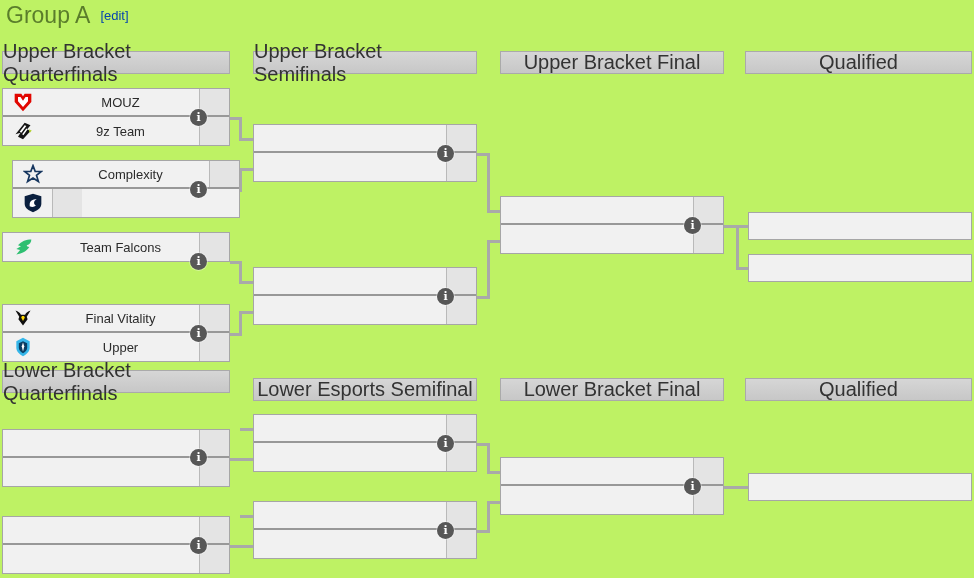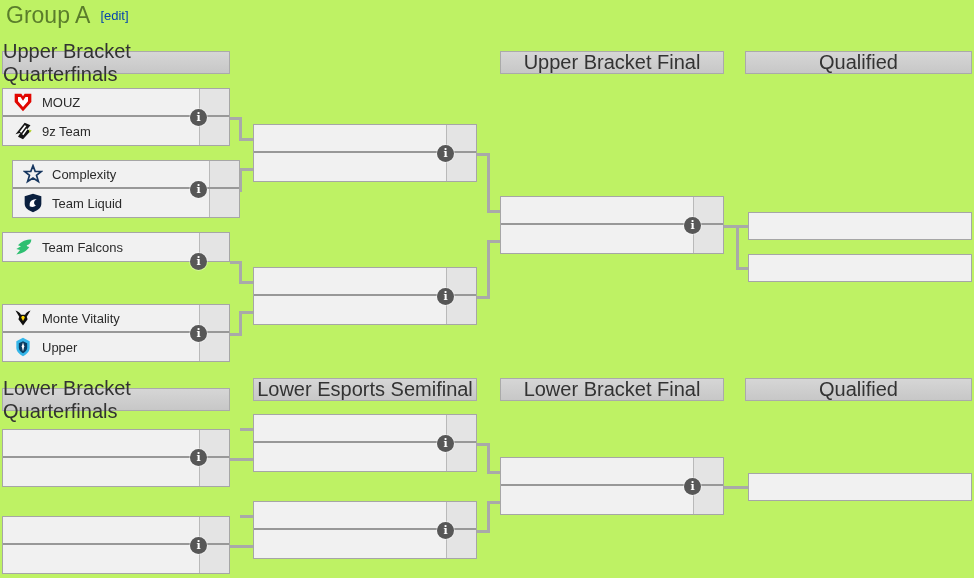--- a/index.html
+++ b/index.html
@@ -8,21 +8,21 @@
   .stage { position:relative; width:974px; height:578px; background:#bef264; overflow:hidden; }
 
   .page-title { position:absolute; left:6px; top:2px; font-size:23px; color:#5a7d2b; font-weight:400; }
   .edit-link { font-size:13px; color:#0645ad; margin-left:10px; vertical-align:3px; cursor:pointer; }
 
   .col-header { position:absolute; height:23px; background:linear-gradient(#d6d6d6,#c7c7c7);
     border:1px solid #aaa; display:flex; align-items:center; justify-content:center;
     font-size:20px; color:#333; z-index:2; }
 
   .match { position:absolute; width:228px; border:1px solid #a6a6a6; background:#f1f1f1; z-index:2; }
-  .trow { height:28px; display:flex; align-items:center; background:#f1f1f1; position:relative; }
+  .trow { height:28px; display:flex; align-items:center; background:#f1f1f1; position:relative;text-align:center; }
   .trow.top { border-bottom:2px solid #989898; }
   .logo { width:20px; height:20px; flex:0 0 20px; margin:0 9px 0 10px; display:inline-flex; }
   .logo svg { width:20px; height:20px; }
   .tname { flex:1; font-size:13px; color:#2b2b2b; white-space:nowrap; overflow:hidden; cursor:pointer; }
   .score { width:30px; align-self:stretch; border-left:1px solid #b9b9b9; background:#e4e4e4;
     display:flex; align-items:center; justify-content:center; font-size:13px; color:#333; }
 
   .qualbox { position:absolute; width:224px; height:28px; border:1px solid #a6a6a6; background:#f1f1f1; z-index:2; }
 
   .hline { position:absolute; height:3px; background:#a9a9a9; z-index:1; }
@@ -33,24 +33,25 @@
     box-shadow:0 0 0 1px rgba(255,255,255,.35); }
 </style>
 </head>
 <body>
 
 <div class="stage">
 
   <h3 class="page-title"><span>Group A</span><span class="edit-link">[edit]</span></h3>
 
   <div class="col-header" style="left:2px;top:51px;width:228px">Upper Bracket Quarterfinals</div>
+  <div class="col-header" style="left:253px;top:51px;width:224px">Upper Bracket Semifinals</div>
   <div class="col-header" style="left:500px;top:51px;width:224px">Upper Bracket Final</div>
   <div class="col-header" style="left:745px;top:51px;width:227px">Qualified</div>
 
-  <div class="col-header" style="left:2px;top:388px;width:228px">Lower Bracket Quarterfinals</div>
+  <div class="col-header" style="left:2px;top:370px;width:228px">Lower Bracket Quarterfinals</div>
   <div class="col-header" style="left:253px;top:378px;width:224px">Lower Esports Semifinal</div>
   <div class="col-header" style="left:500px;top:378px;width:224px">Lower Bracket Final</div>
   <div class="col-header" style="left:745px;top:378px;width:227px">Qualified</div>
 
   <div class="match" style="left:2px;top:88px">
     <div class="trow top">
       <span class="logo">
           <svg viewBox="0 0 24 24">
             <path fill="#e10600" d="M2 2h8l2 3 2-3h8v10L12 23 2 12z"></path>
             <path fill="#fff" d="M6 6h3l3 4.5L15 6h3v5l-6 7-6-7z"></path>
@@ -82,21 +83,20 @@
       <span class="tname">Complexity</span>
       <span class="score"></span>
     </div>
     <div class="trow">
       <span class="logo">
           <svg viewBox="0 0 24 24">
             <path fill="#0a1f3e" d="M12 1l10 3v9c0 5-5 8.5-10 10C7 21.5 2 18 2 13V4z"></path>
             <path fill="#fff" d="M8 14c0-4.5 3.5-6.5 8.5-6.5-2.2 1.2-3.2 2.5-3.2 4.3 0 1.6 1 2.7 2.2 3.3-1.8 1.6-4.5 2.1-7.5.9z"></path>
           </svg>
         </span>
-      <span class="tname">Team Liquid</span>
       <span class="score"></span>
     </div>
   </div>
 
   <div class="match" style="left:2px;top:232px">
     <div class="trow">
       <span class="logo">
           <svg viewBox="0 0 24 24">
             <path fill="#2fbf71" d="M22 3c-6 0-12 2-16 7l3.5 1-5.5 3.5 4.5 1L4 21c7-1 12.5-4 15.5-9-2 0-3-1-3-2 3.5-1.2 5.5-3.5 5.5-7z"></path>
           </svg>
@@ -107,21 +107,21 @@
   </div>
 
   <div class="match" style="left:2px;top:304px">
     <div class="trow top">
       <span class="logo">
           <svg viewBox="0 0 24 24">
             <path fill="#101010" d="M3 3c3.2 1 5.4 2.8 6.5 5h5C15.6 5.8 17.8 4 21 3l-4.5 7.5 1 3L12 21l-5.5-7.5 1-3z"></path>
             <path fill="#ffd800" d="M10.8 9.5h2.4l1 2-2.2 4.2-2.2-4.2z"></path>
           </svg>
         </span>
-      <span class="tname">Monte Vitality</span>
+      <span class="tname">Final Vitality</span>
       <span class="score"></span>
     </div>
     <div class="trow">
       <span class="logo">
           <svg viewBox="0 0 24 24">
             <path fill="#35b6e9" d="M12 1l8 4v8c0 5-4 8-8 10-4-2-8-5-8-10V5z"></path>
             <path fill="#0a3d62" d="M12 5l5 2.5V13c0 3-2.5 5-5 6.5C9.5 18 7 16 7 13V7.5z"></path>
             <path fill="#fff" d="M12 6.5l1.5 4.5-1.5 6.5L10.5 11z"></path>
           </svg>
         </span>

